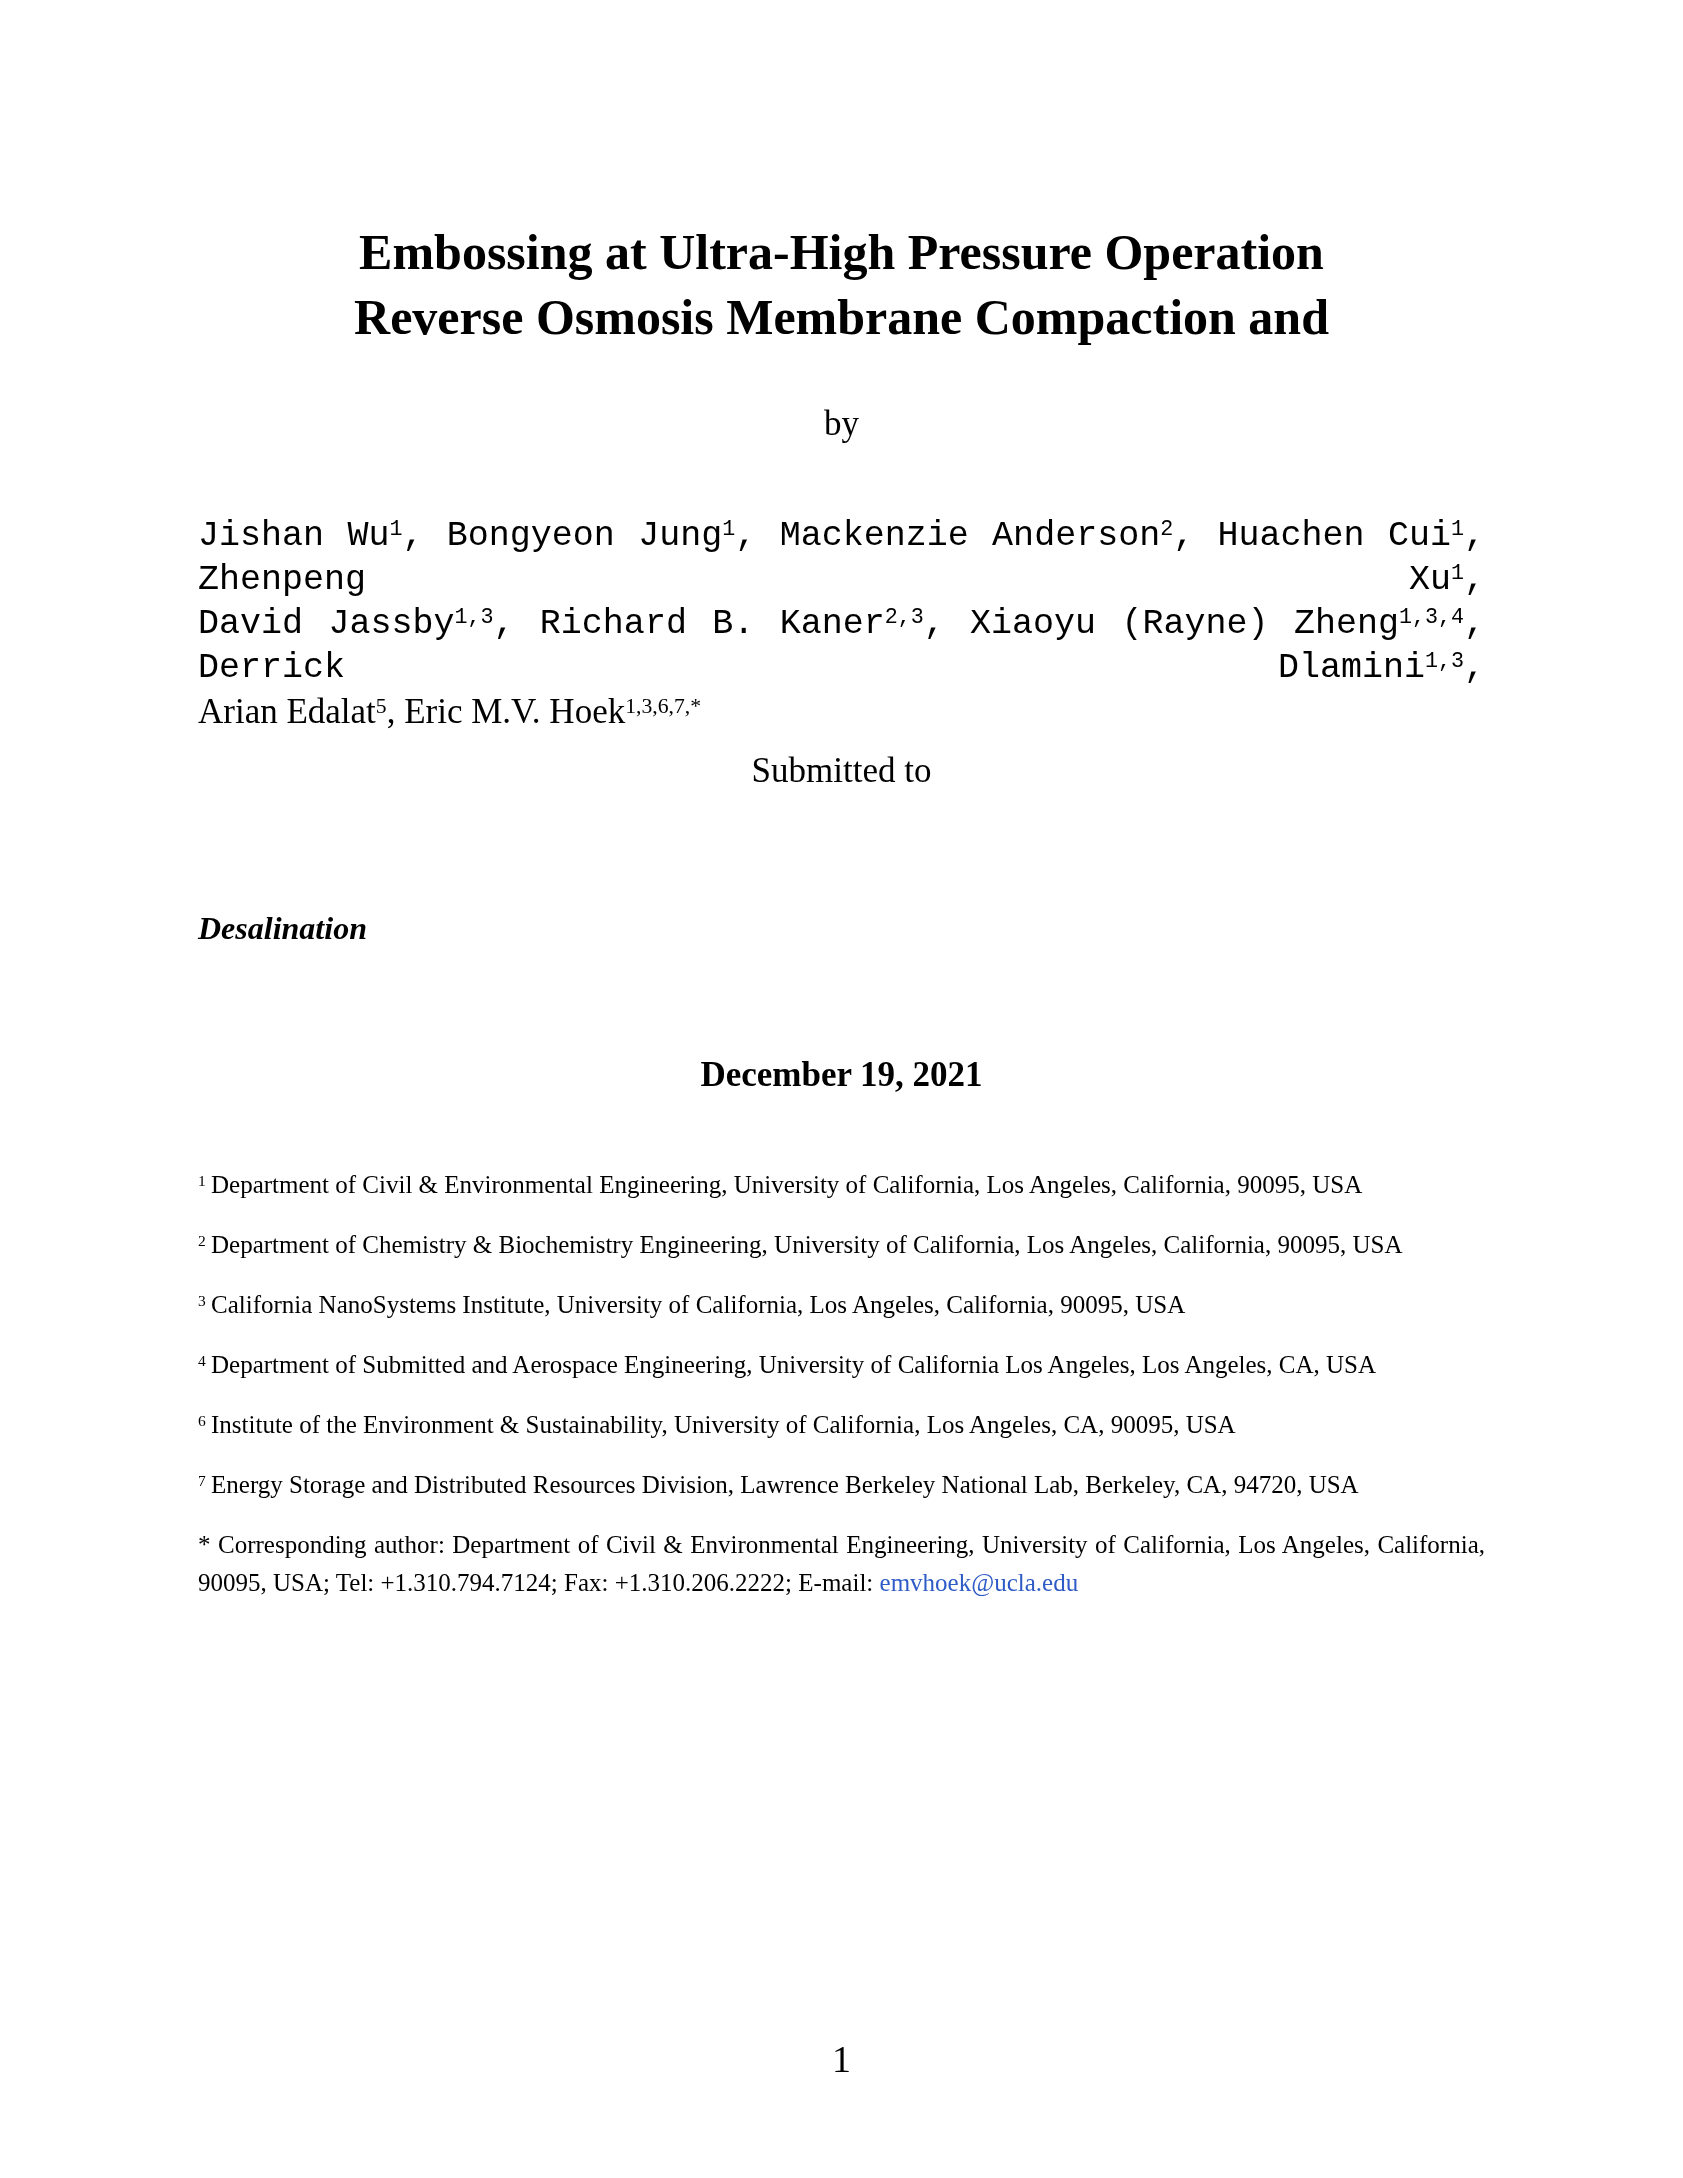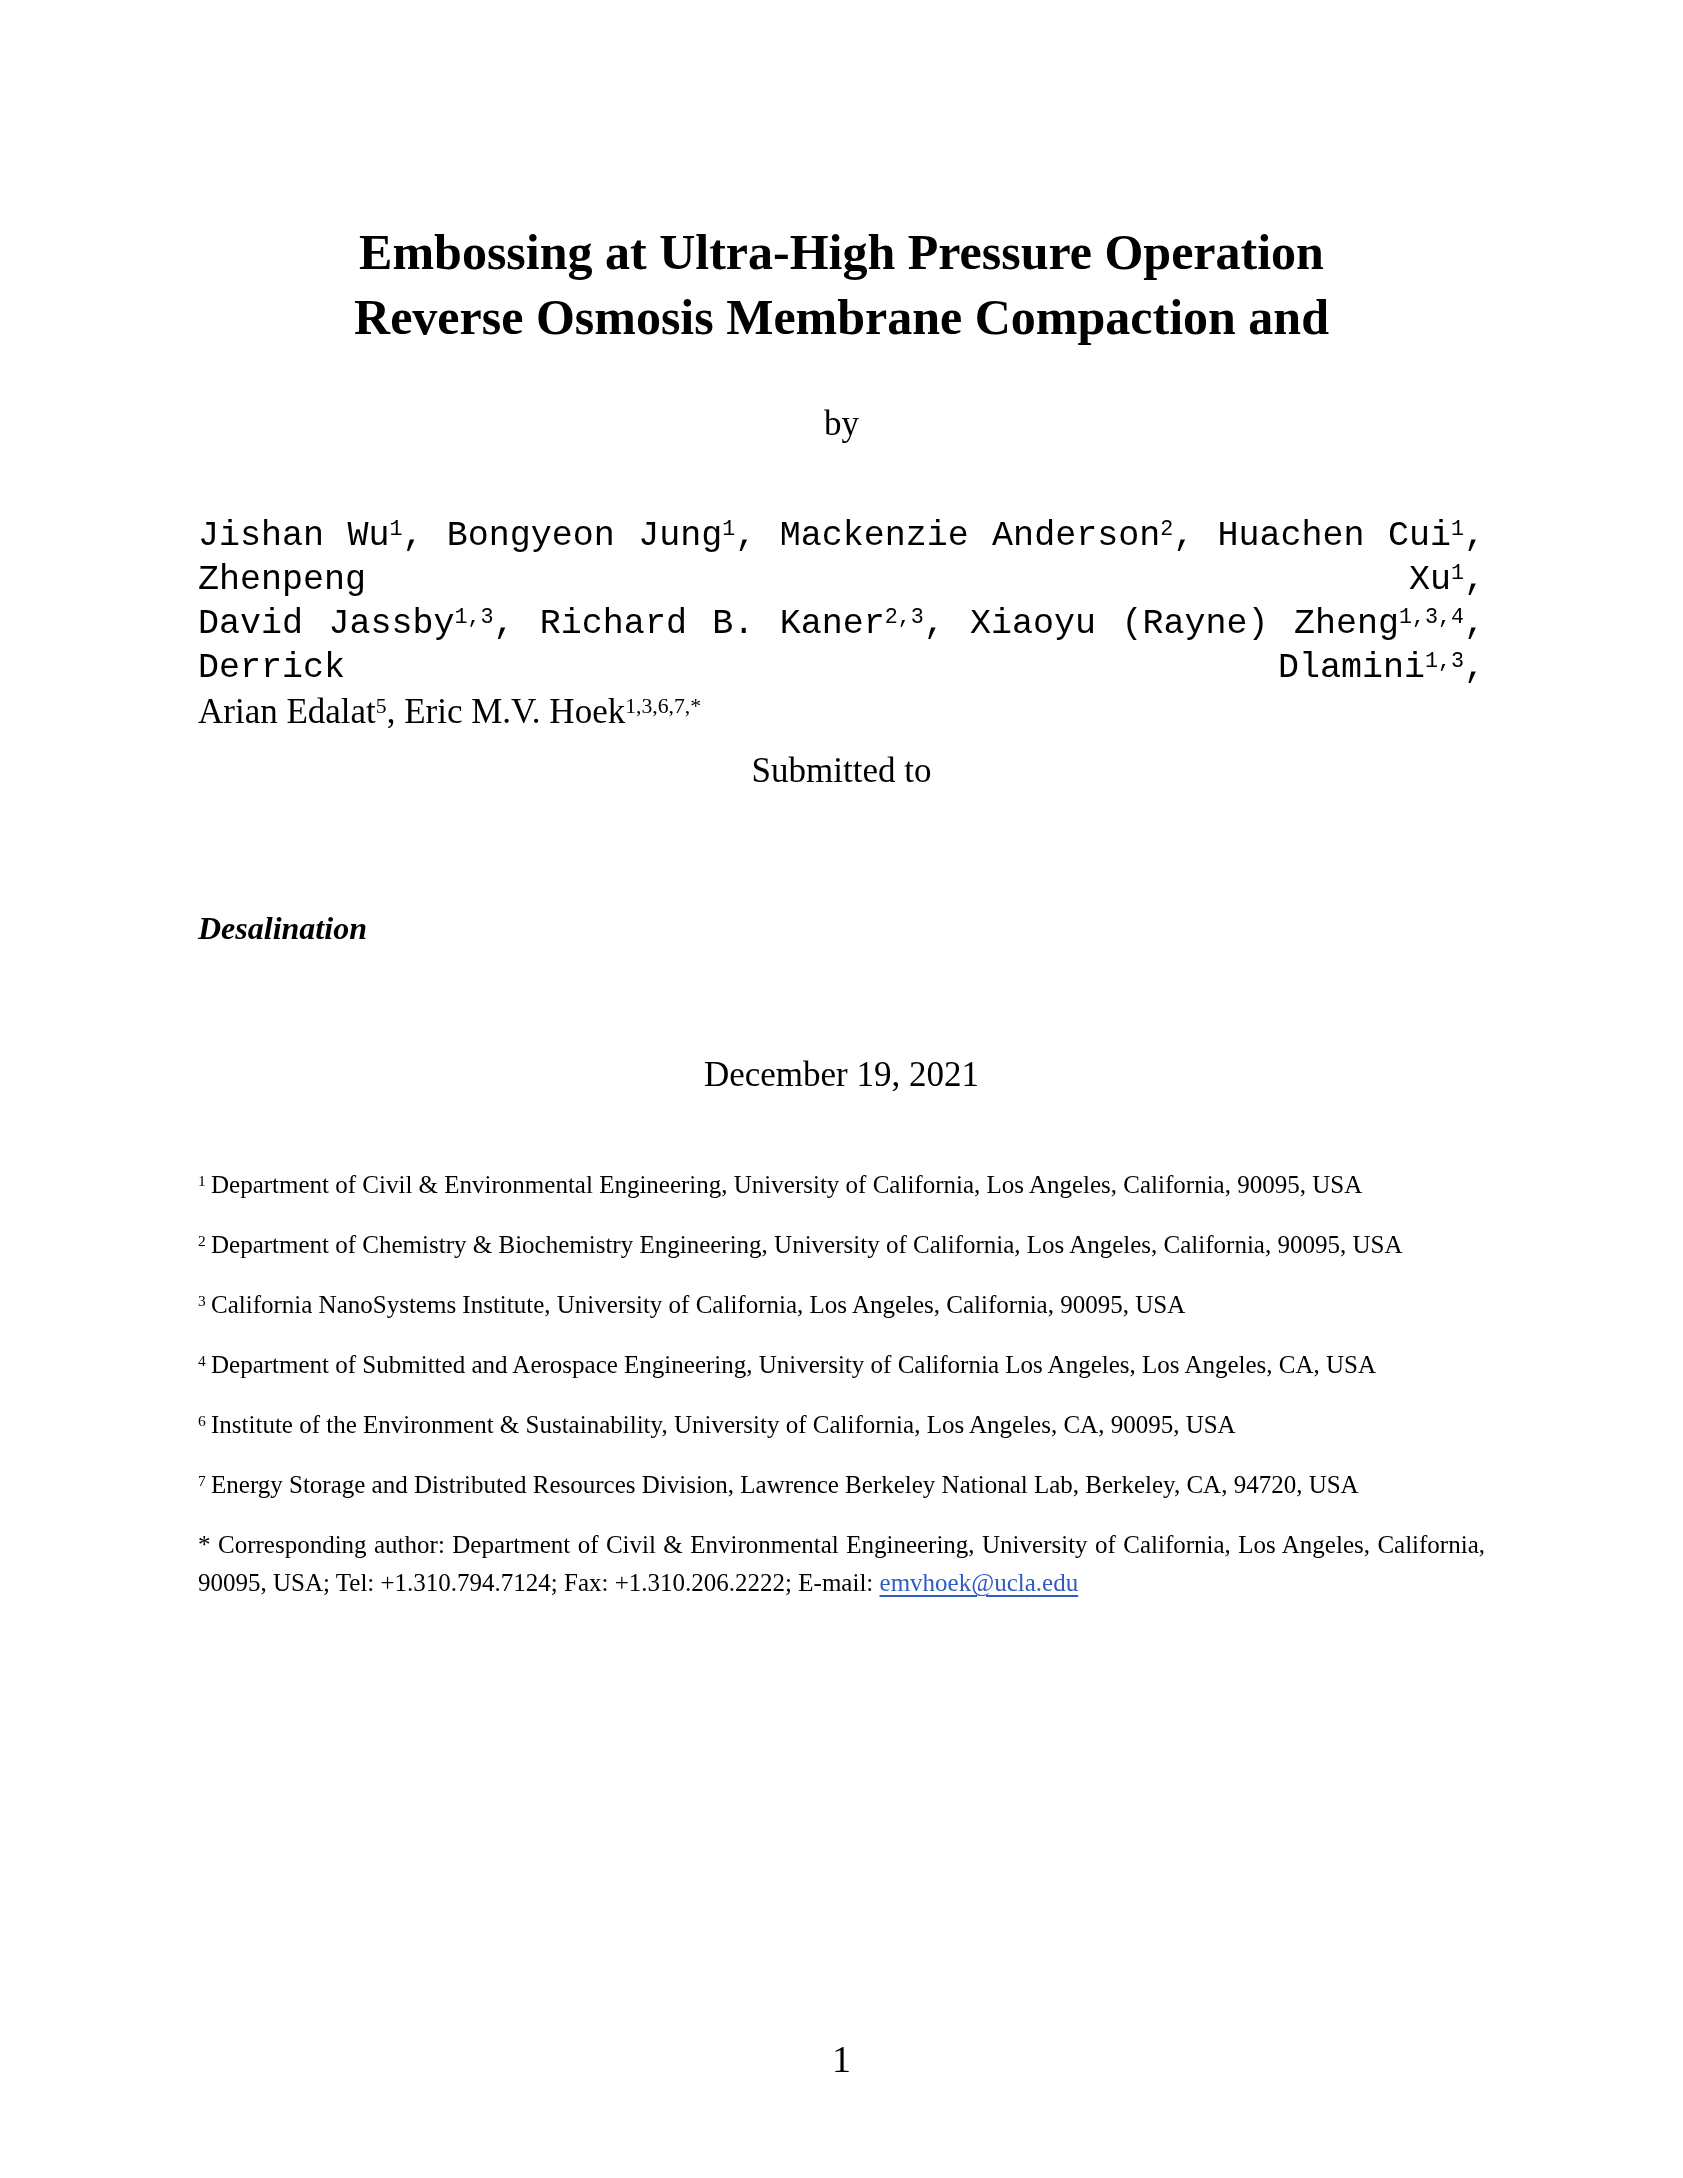--- a/index.html
+++ b/index.html
@@ -65,39 +65,39 @@
     line-height:55px;
     font-weight:bold;
     font-style:italic;
     text-align:left;
   }
   .date{
     margin-top:97px;
     font-size:35px;
     line-height:44px;
     text-align:center;
+    font-weight:bold;
   }
   .affils{
     margin-top:69px;
   }
   .affil{
     font-size:25px;
     line-height:38px;
     text-align:justify;
     margin-bottom:22px;
   }
   .affil > sup.affil-sup{
     margin-right:0.34em;
   }
   .corr .marker{
     margin-right:0.30em;
   }
   .email{
     color:var(--link-color);
-    text-decoration:underline;
     text-decoration-thickness:2px;
     text-underline-offset:4px;
     cursor:pointer;
   }
   .page-number{
     position:absolute;
     top:2037px;
     left:0;
     width:100%;
     text-align:center;

